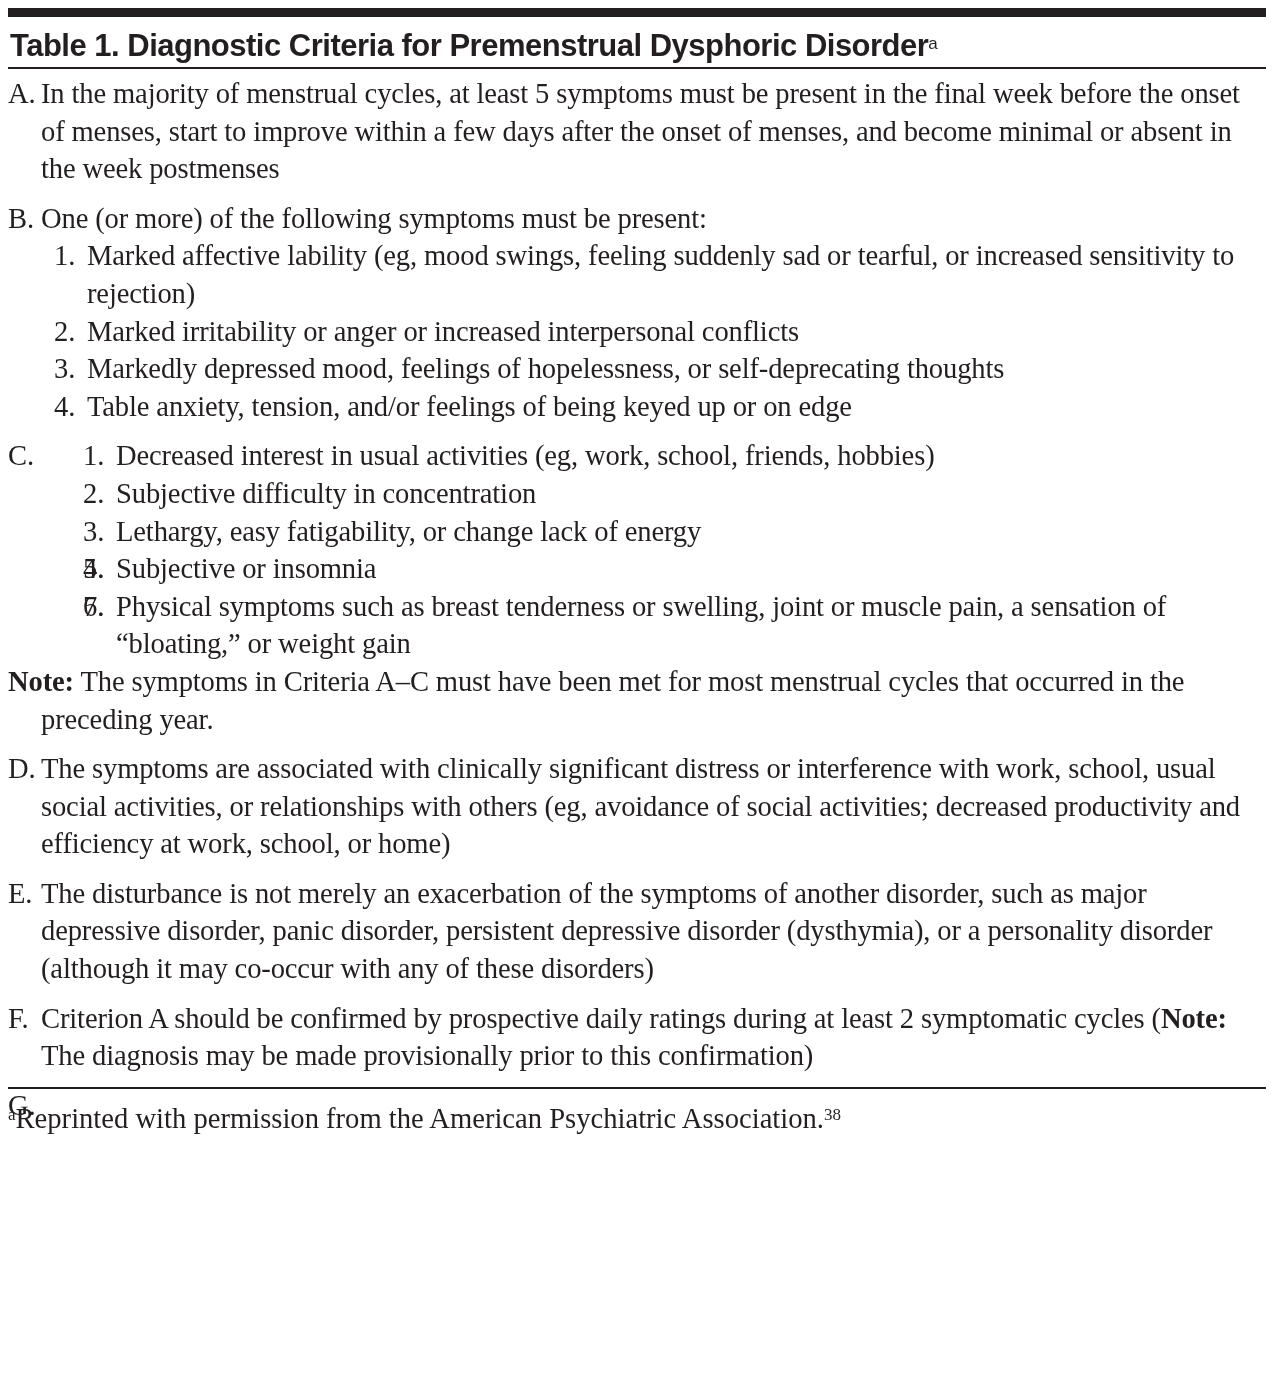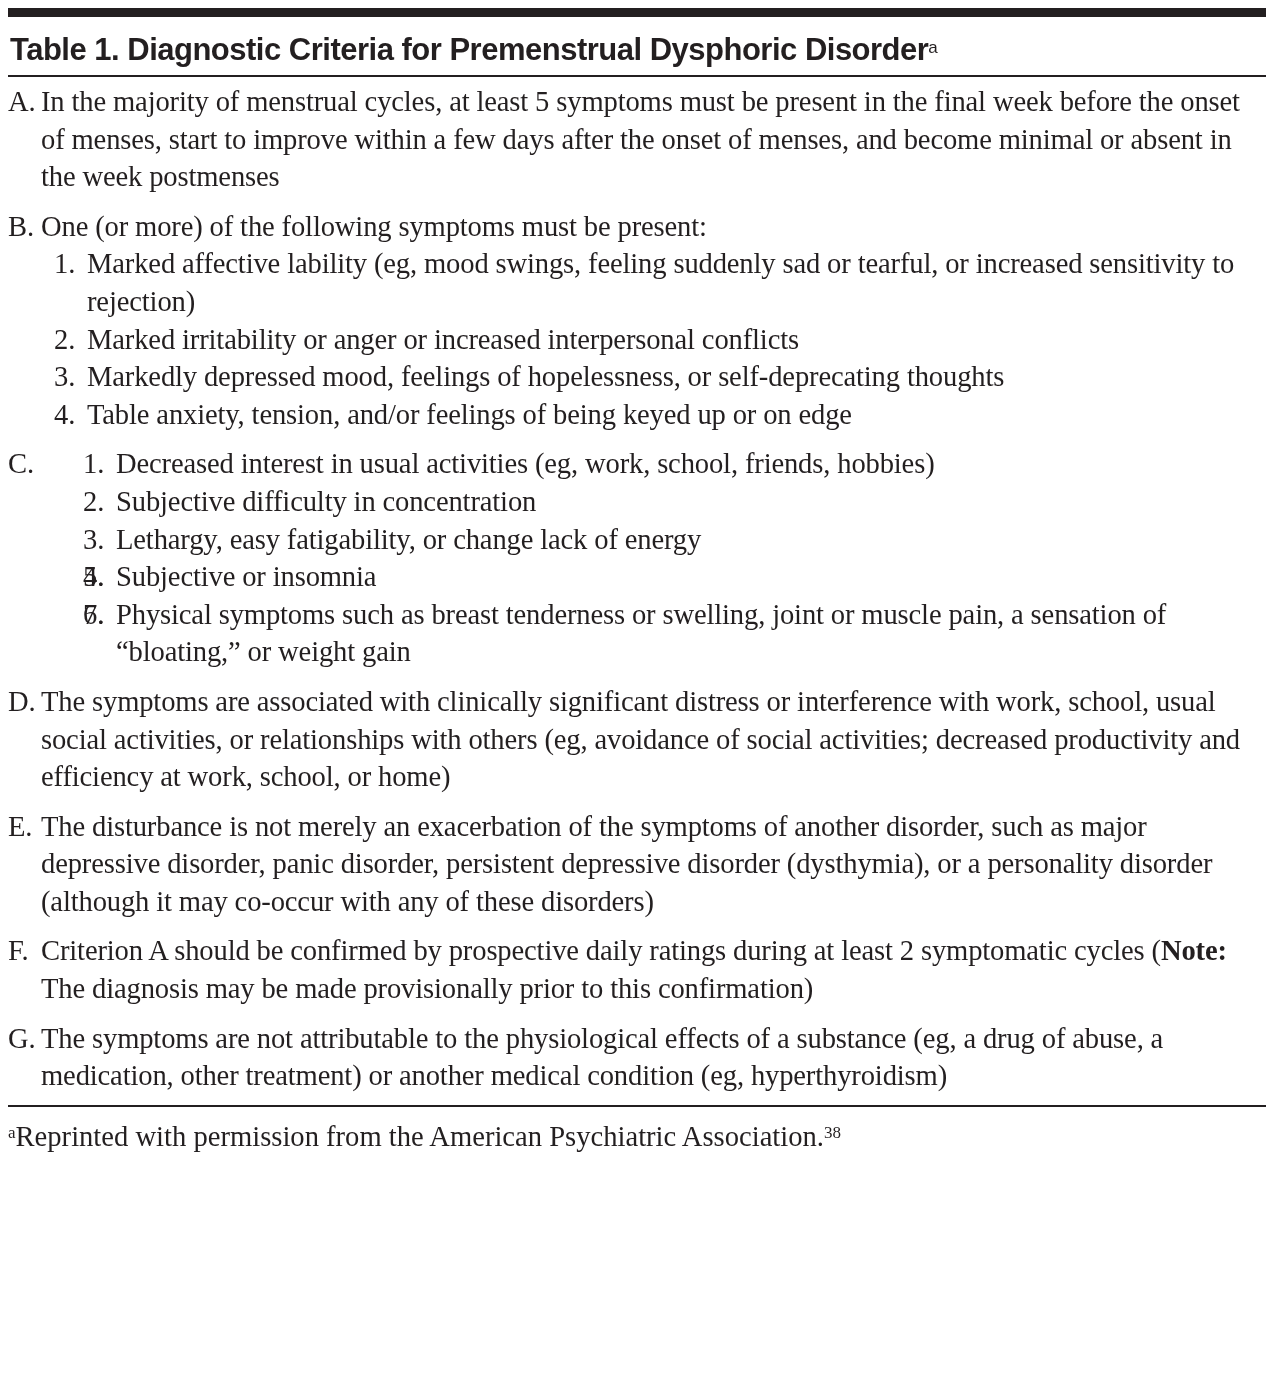--- a/index.html
+++ b/index.html
@@ -1,19 +1,19 @@
 <!DOCTYPE html>
 <html><head>
 <meta charset="utf-8">
 <style>
   html, body { margin: 0; padding: 0; background: #ffffff; }
   body { width: 1275px; height: 1381px; position: relative; overflow: hidden; color: #231f20; }
   .page { position: absolute; left: 8px; top: 8px; width: 1258px; }
   .rule-top { height: 9px; background: #231f20; }
-  .title { font-family: "Liberation Sans", sans-serif; font-size: 31px; letter-spacing: -0.5px; padding: 12px 0 4px 2px; line-height: 42px; }
+  .title { font-family: "Liberation Sans", sans-serif; font-size: 31px; letter-spacing: -0.5px; padding: 12px 0 4px 2px; line-height: 34px; }
   .title b { font-weight: bold; }
   .title sup { font-size: 17px; font-weight: normal; vertical-align: top; position: relative; top: -2px; }
   .rule-thin { height: 2px; background: #231f20; }
   .body { font-family: "Liberation Serif", serif; font-size: 28.6px; line-height: 37.6px; letter-spacing: -0.15px; }
   .crit { position: relative; padding-left: 33px; }
   .crit .lbl { position: absolute; left: 0; top: 0; }
   .crit.gap { margin-top: 12px; }
   .sub { position: relative; padding-left: 79px; }
   .sub .num { position: absolute; left: 46px; }
   .sub2 { position: relative; padding-left: 108px; }
@@ -52,35 +52,35 @@
       <span class="lbl">C.</span>
     </div>
     <div class="sub2"><span class="num">1.</span><span>Decreased interest in usual activities (eg, work, school, friends, hobbies)</span></div>
     <div class="sub2"><span class="num">2.</span><span>Subjective difficulty in concentration</span></div>
     <div class="sub2"><span class="num">3.</span><span>Lethargy, easy fatigability, or change lack of energy</span></div>
     <div class="sub2"><span class="num">4.</span></div>
     <div class="sub2"><span class="num">5.</span><span>Subjective or insomnia</span></div>
     <div class="sub2"><span class="num">6.</span></div>
     <div class="sub2"><span class="num">7.</span><span>Physical symptoms such as breast tenderness or swelling, joint or muscle pain, a sensation of “bloating,” or weight gain</span></div>
 
+    <div class="note"><b>Note:</b><span> The symptoms in Criteria A–C must have been met for most menstrual cycles that occurred in the preceding year.</span></div>
 
     <div class="crit gap">
       <span class="lbl">D.</span>
       <span>The symptoms are associated with clinically significant distress or interference with work, school, usual social activities, or relationships with others (eg, avoidance of social activities; decreased productivity and efficiency at work, school, or home)</span>
     </div>
     <div class="crit gap">
       <span class="lbl">E.</span>
       <span>The disturbance is not merely an exacerbation of the symptoms of another disorder, such as major depressive disorder, panic disorder, persistent depressive disorder (dysthymia), or a personality disorder (although it may co-occur with any of these disorders)</span>
     </div>
     <div class="crit gap">
       <span class="lbl">F.</span>
       <span><span>Criterion A should be confirmed by prospective daily ratings during at least 2 symptomatic cycles (</span><b>Note:</b><span> The diagnosis may be made provisionally prior to this confirmation)</span></span>
     </div>
     <div class="crit gap">
       <span class="lbl">G.</span>
-      <span>The symptoms are not attributable to the physiological effects of a substance (eg, a drug of abuse, a medication, other treatment) or another medical condition (eg, hyperthyroidism)</span>
     </div>
   </div>
 
   <div class="rule-bot"></div>
   <div class="foot"><sup>a</sup><span>Reprinted with permission from the American Psychiatric Association.</span><sup>38</sup></div>
 
 </div>
 
 </body></html>

